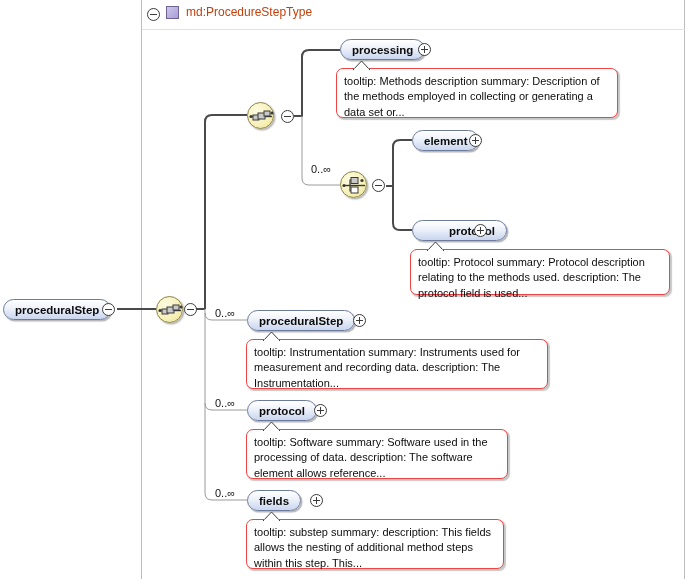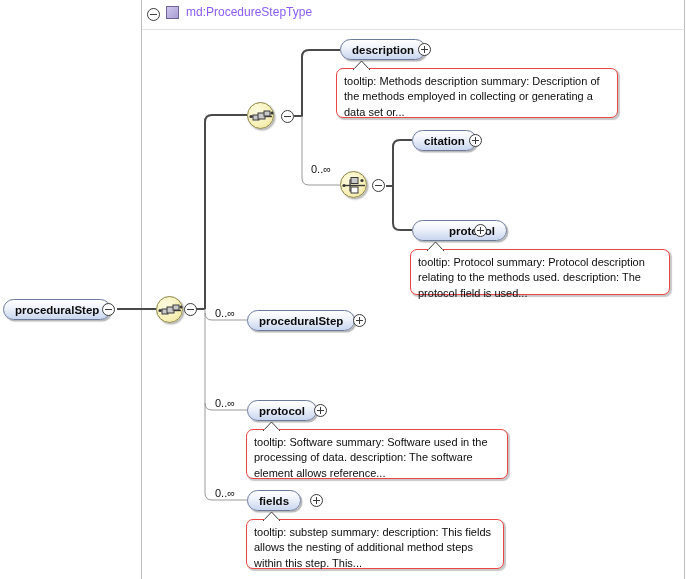--- a/index.html
+++ b/index.html
@@ -37,21 +37,21 @@
     width: 543px;
     height: 30px;
     border-bottom: 1px solid #e2e2e2;
     box-sizing: border-box;
   }
   #type-header-label {
     position: absolute;
     left: 186px;
     top: 5px;
     font-size: 12px;
-    color: #8b5cf6;
+    color: #c2410c;
     white-space: nowrap;
   }
   .type-swatch {
     position: absolute;
     left: 166px;
     top: 6px;
     width: 13px;
     height: 13px;
     background: linear-gradient(135deg, #cfc6ec 0%, #a99ed6 100%);
     border: 1px solid #6f6394;
@@ -219,50 +219,59 @@
       <line x1="3" y1="13.5" x2="24" y2="13.5" stroke="#3a3a3a" stroke-width="1.4"></line>
       <path d="M 9 13.5 L 9 8 L 11 8 M 9 13.5 L 9 19 L 11 19" stroke="#3a3a3a" stroke-width="1.2" fill="none"></path>
       <rect x="10" y="5.5" width="7" height="6" fill="#c9c9c9" stroke="#3a3a3a" stroke-width="1"></rect>
       <rect x="10" y="15" width="7" height="6" fill="#ffffff" stroke="#3a3a3a" stroke-width="1"></rect>
       <circle cx="3" cy="13.5" r="1.6" fill="#3a3a3a"></circle>
       <circle cx="21" cy="8.5" r="1.6" fill="#3a3a3a"></circle>
     </svg>
   </div>
   <div class="toggle" style="left:372px; top:179px;"></div>
 
-  <div class="node" style="left:340px; top:39px;">description</div>
+  <div class="node" style="left:340px; top:39px;">processing</div>
   <div class="toggle plus" style="left:418px; top:43px;"></div>
   <div class="tooltip" style="left:336px; top:68px; width:282px; height:50px;">
     <span class="tail">
       <svg width="17" height="9" viewBox="0 0 17 9">
         <path d="M 0 9 L 8.5 0 L 17 9 Z" fill="#ffffff" stroke="#3a3a3a" stroke-width="1"></path>
         <path d="M 1 8.6 L 16 8.6" stroke="#ffffff" stroke-width="2"></path>
       </svg>
     </span>
     <span>tooltip: Methods description summary: Description of the methods employed in collecting or generating a data set or...</span>
   </div>
 
-  <div class="node" style="left:412px; top:130px;">citation</div>
+  <div class="node" style="left:412px; top:130px;">element</div>
   <div class="toggle plus" style="left:469px; top:134px;"></div>
 
   <div class="node" style="left:412px; top:220px;padding-left:36px;">protocol</div>
   <div class="toggle plus" style="left:474px; top:224px;"></div>
   <div class="tooltip" style="left:410px; top:249px; width:260px; height:46px;">
     <span class="tail">
       <svg width="17" height="9" viewBox="0 0 17 9">
         <path d="M 0 9 L 8.5 0 L 17 9 Z" fill="#ffffff" stroke="#3a3a3a" stroke-width="1"></path>
         <path d="M 1 8.6 L 16 8.6" stroke="#ffffff" stroke-width="2"></path>
       </svg>
     </span>
     <span>tooltip: Protocol summary: Protocol description relating to the methods used. description: The protocol field is used...</span>
   </div>
 
   <div class="card" style="left:215px; top:307px;">0..∞</div>
   <div class="node" style="left:247px; top:310px;">proceduralStep</div>
   <div class="toggle plus" style="left:353px; top:314px;"></div>
+  <div class="tooltip" style="left:246px; top:339px; width:302px; height:50px;">
+    <span class="tail">
+      <svg width="17" height="9" viewBox="0 0 17 9">
+        <path d="M 0 9 L 8.5 0 L 17 9 Z" fill="#ffffff" stroke="#3a3a3a" stroke-width="1"></path>
+        <path d="M 1 8.6 L 16 8.6" stroke="#ffffff" stroke-width="2"></path>
+      </svg>
+    </span>
+    <span>tooltip: Instrumentation summary: Instruments used for measurement and recording data. description: The Instrumentation...</span>
+  </div>
 
   <div class="card" style="left:215px; top:397px;">0..∞</div>
   <div class="node" style="left:247px; top:400px;">protocol</div>
   <div class="toggle plus" style="left:314px; top:404px;"></div>
   <div class="tooltip" style="left:246px; top:429px; width:262px; height:50px;">
     <span class="tail">
       <svg width="17" height="9" viewBox="0 0 17 9">
         <path d="M 0 9 L 8.5 0 L 17 9 Z" fill="#ffffff" stroke="#3a3a3a" stroke-width="1"></path>
         <path d="M 1 8.6 L 16 8.6" stroke="#ffffff" stroke-width="2"></path>
       </svg>

